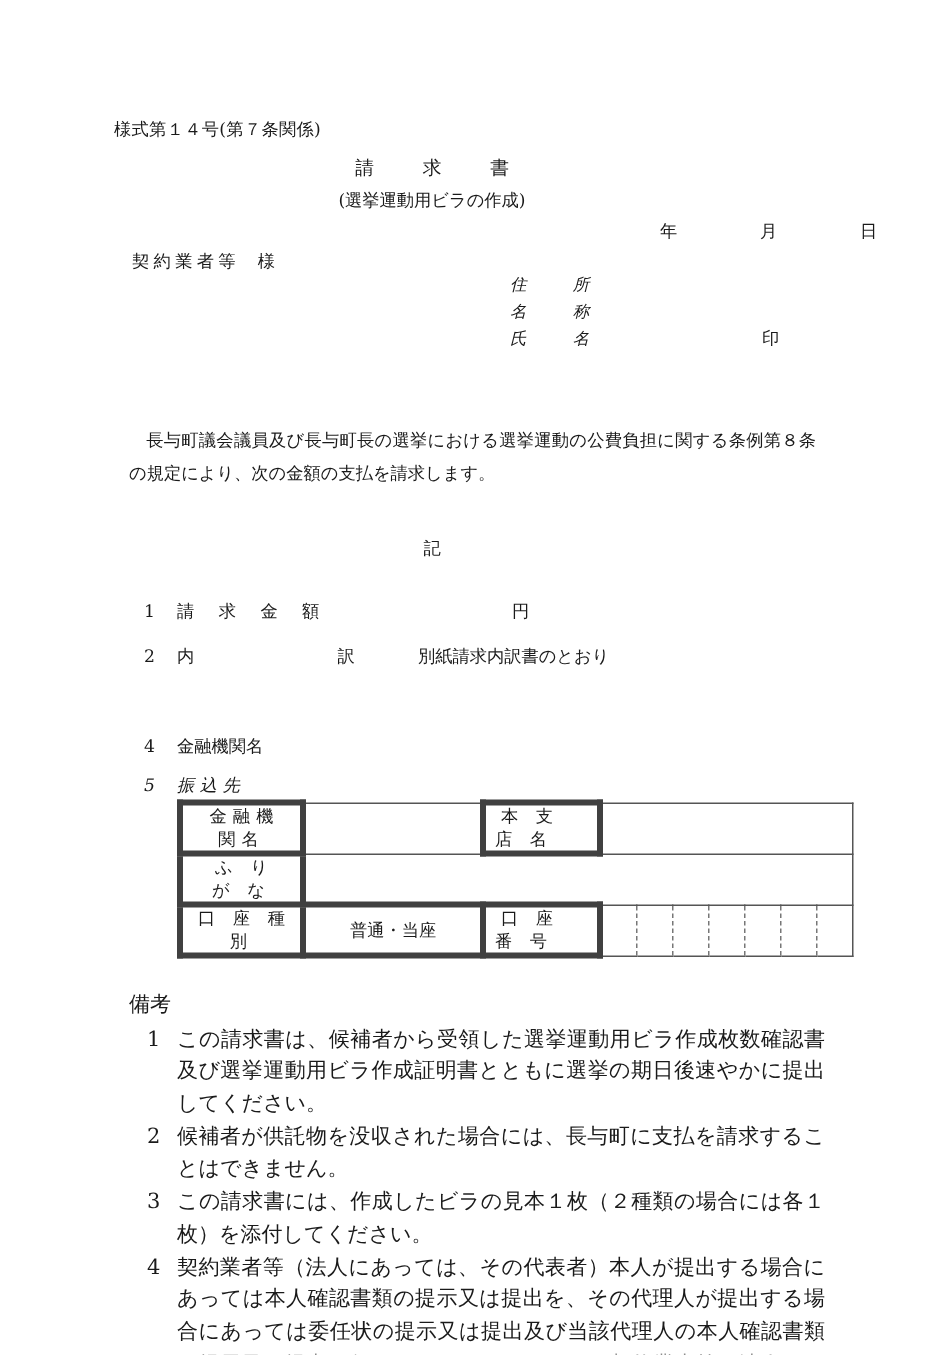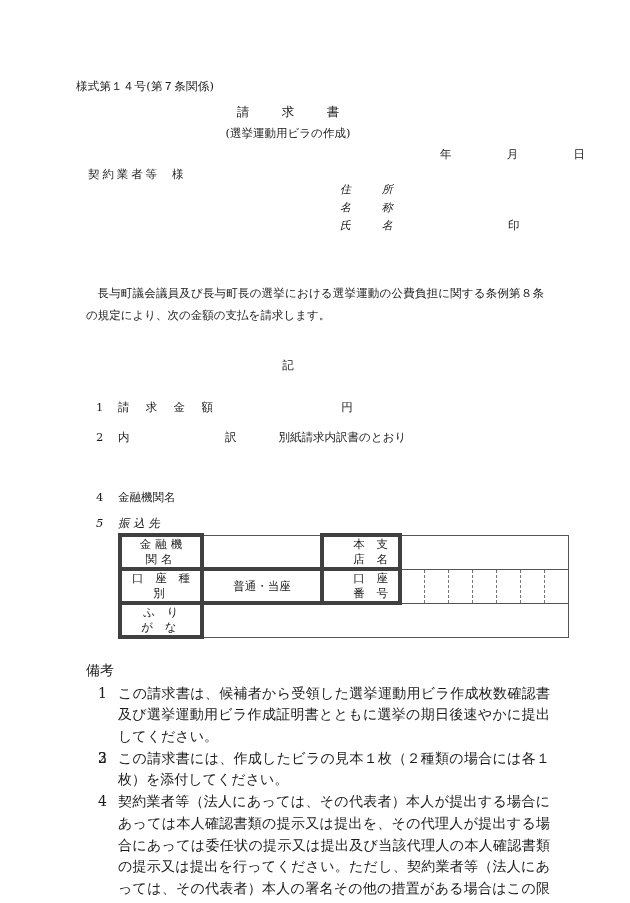--- a/index.html
+++ b/index.html
@@ -139,21 +139,21 @@
   #bank-table td.digit {
     border-left: 1px dashed #777777;
     border-right: 1px dashed #777777;
     border-top: 1px dashed #777777;
     border-bottom: 1px solid #555555;
   }
   #bank-table td.digit-first { border-left: 1px solid #555555; }
   #bank-table td.digit-last { border-right: 1px solid #555555; }
   #bank-table td.plain { border: 1px solid #555555; }
   #bank-table td.branch-lbl {
-    text-align: right;
+    text-align: left;
     letter-spacing: 0.35em;
     text-indent: 0.35em;
     margin-left: 28px;
   }
   #bank-table td.kind-val { text-align: center; }
 
   
   #remarks {
     position: absolute;
     left: 86px;
@@ -229,49 +229,49 @@
 
     <tbody>
         <tr>
       <td class="lbl">金融機関名</td>
       <td colspan="2" class="plain"></td>
       <td class="branch-lbl">本 支 店 名</td>
       <td colspan="7" class="plain"></td>
     </tr>
 
     <tr>
+      <td class="lbl">ふ り が な</td>
+      <td colspan="10" class="plain"></td>
+    </tr>
+
+    <tr>
       <td class="lbl">口 座 種 別</td>
       <td colspan="2" class="kind-val">普通・当座</td>
       <td class="branch-lbl">口 座 番 号</td>
       <td class="digit digit-first"></td>
       <td class="digit"></td>
       <td class="digit"></td>
       <td class="digit"></td>
       <td class="digit"></td>
       <td class="digit"></td>
       <td class="digit digit-last"></td>
     </tr>
 
-    <tr>
-      <td class="lbl">ふ り が な</td>
-      <td colspan="10" class="plain"></td>
-    </tr>
-
   </tbody>
     </table>
 
   <div id="remarks">
     <div class="heading">備考</div>
 
     <div class="rnote">
       <span class="rnum">1</span><span>この請求書は、候補者から受領した選挙運動用ビラ作成枚数確認書及び選挙運動用ビラ作成証明書とともに選挙の期日後速やかに提出してください。</span>
     </div>
 
     <div class="rnote">
-      <span class="rnum">2</span>
+      <span class="rnum">2</span><span>候補者が供託物を没収された場合には、長与町に支払を請求することはできません。</span>
     </div>
 
     <div class="rnote">
       <span class="rnum">3</span><span>この請求書には、作成したビラの見本１枚（２種類の場合には各１枚）を添付してください。</span>
     </div>
 
     <div class="rnote">
       <span class="rnum">4</span><span>契約業者等（法人にあっては、その代表者）本人が提出する場合にあっては本人確認書類の提示又は提出を、その代理人が提出する場合にあっては委任状の提示又は提出及び当該代理人の本人確認書類の提示又は提出を行ってください。ただし、契約業者等（法人にあっては、その代表者）本人の署名その他の措置がある場合はこの限りではありません。</span>
     </div>
   </div>

